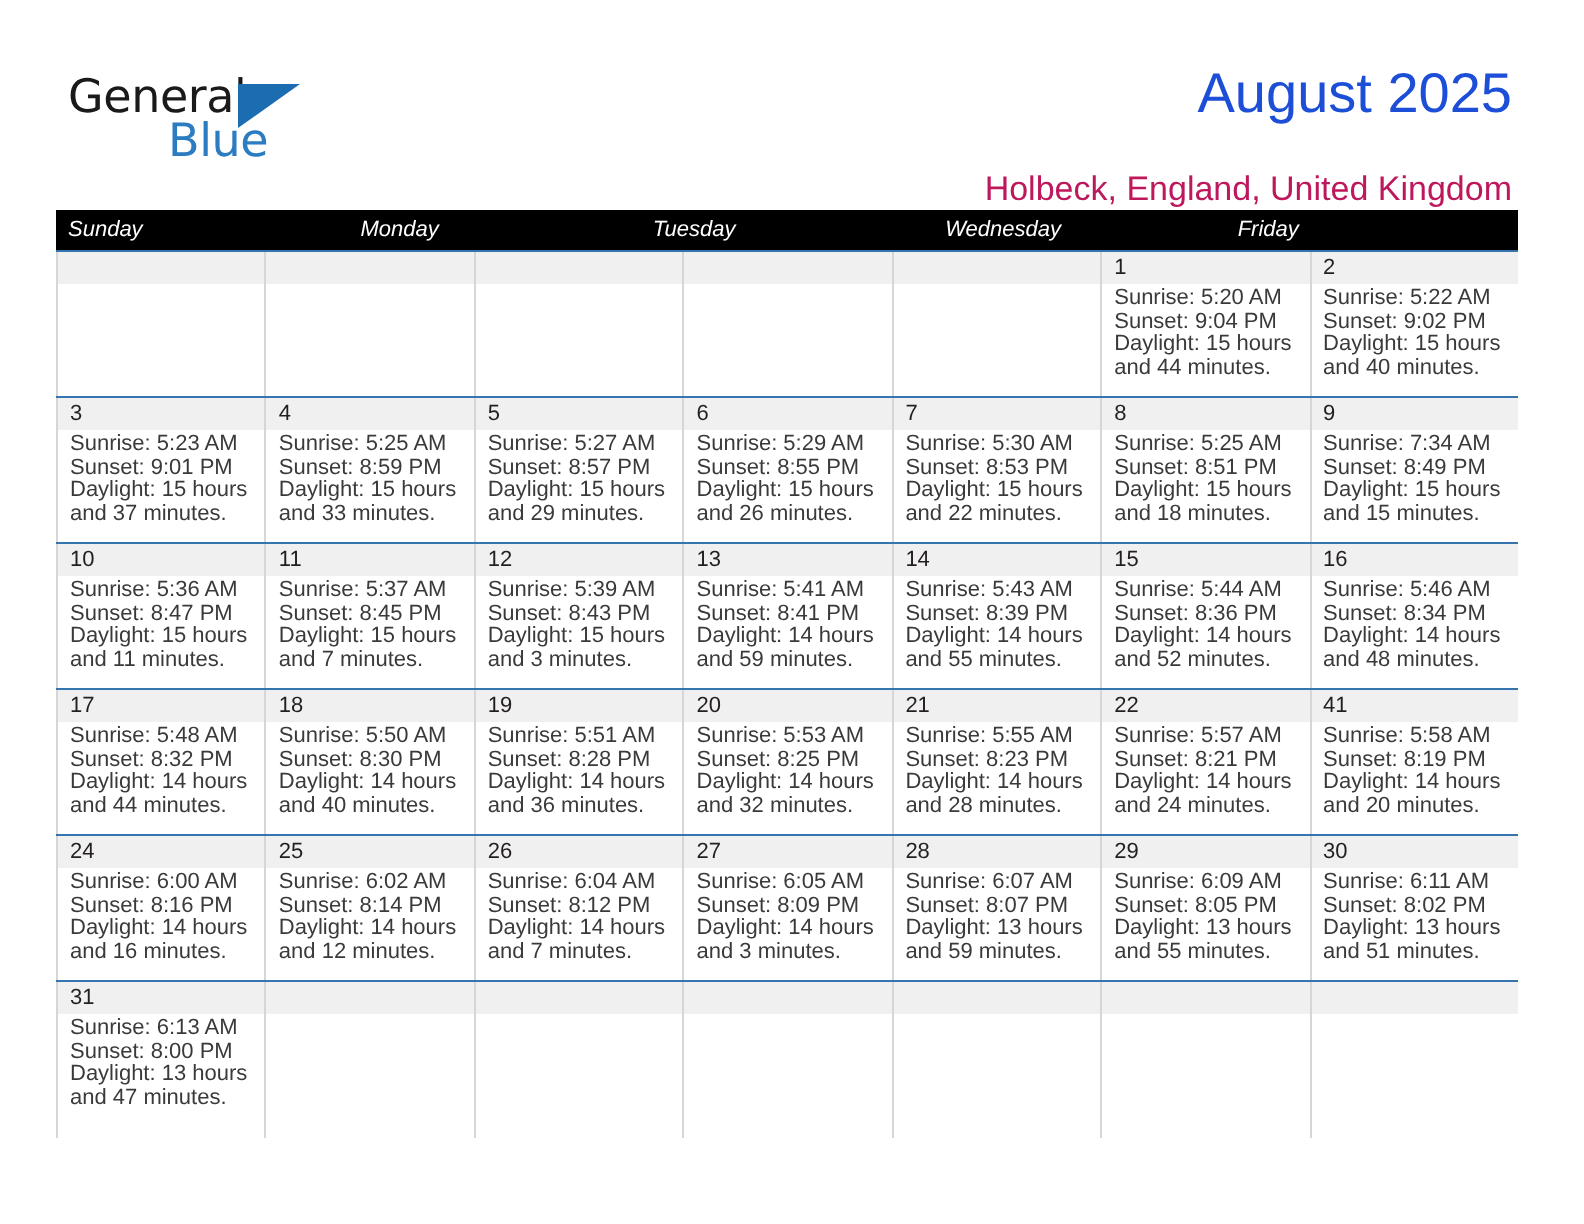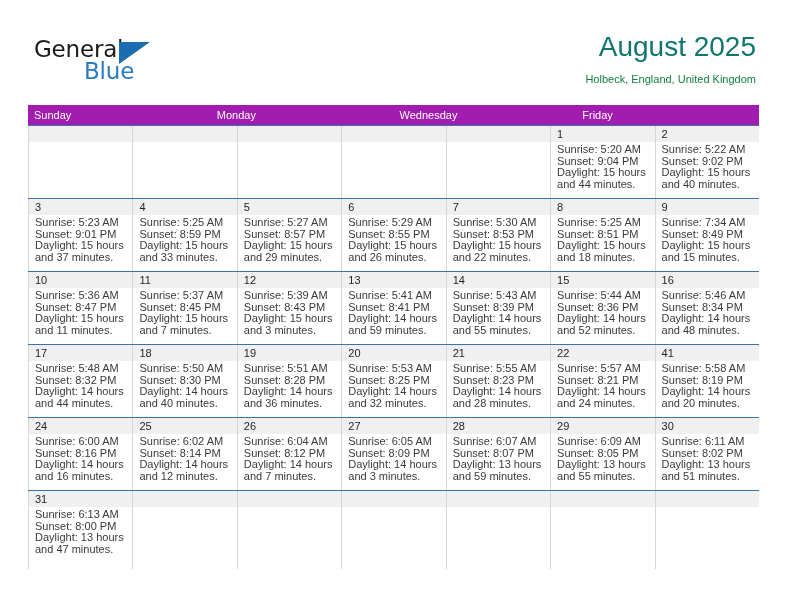--- a/index.html
+++ b/index.html
@@ -61,43 +61,44 @@
   }
 
   .title-block {
     position: absolute;
     right: 36px;
     top: 30px;
     text-align: right;
   }
   .cal-title {
     font-size: 28px;
-    color: #0f766e;
+    color: #1d4ed8;
     line-height: 34px;
     white-space: nowrap;
   }
   .cal-subtitle {
-    font-size: 11px;
-    color: #15803d;
+    font-size: 17px;
+    color: #be185d;
     line-height: 22px;
-    margin-top: 4px;
+    margin-top: 20px;
     white-space: nowrap;
   }
 
   
   .calendar {
     position: absolute;
     left: 28px;
     top: 105px;
     width: 731px;
   }
   .weekday-row {
     display: flex;
-    background: #a21caf;
+    background: #000000;
     height: 20px;
+    font-style: italic;
   }
   .weekday {
     flex: 1 1 0;
     color: #ffffff;
     font-size: 11px;
     line-height: 20px;
     padding-left: 6px;
     box-sizing: border-box;
     white-space: nowrap;
   }
@@ -162,20 +163,21 @@
       <div class="cal-subtitle">Holbeck, England, United Kingdom</div>
     </div>
 
   </div>
 
   <div class="calendar">
 
     <div class="weekday-row">
       <div class="weekday">Sunday</div>
       <div class="weekday">Monday</div>
+      <div class="weekday">Tuesday</div>
       <div class="weekday">Wednesday</div>
       <div class="weekday">Friday</div>
     </div>
 
     <div class="week-row">
       <div class="week-band"></div>
       <div class="day-cell empty">
         <div class="day-num"></div>
       </div>
       <div class="day-cell empty">

